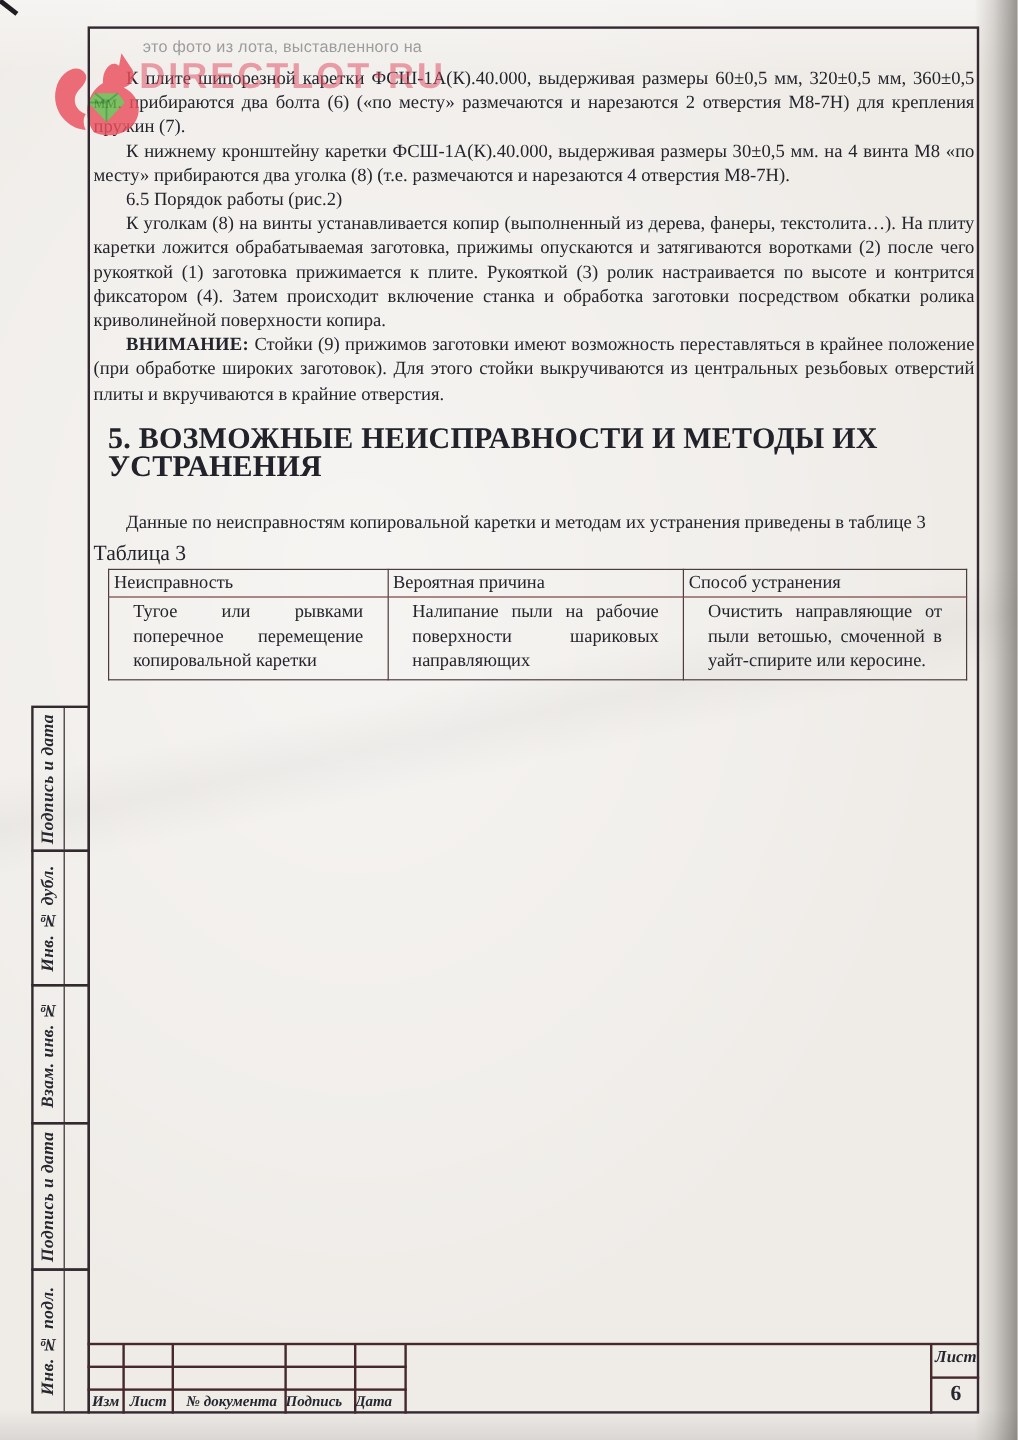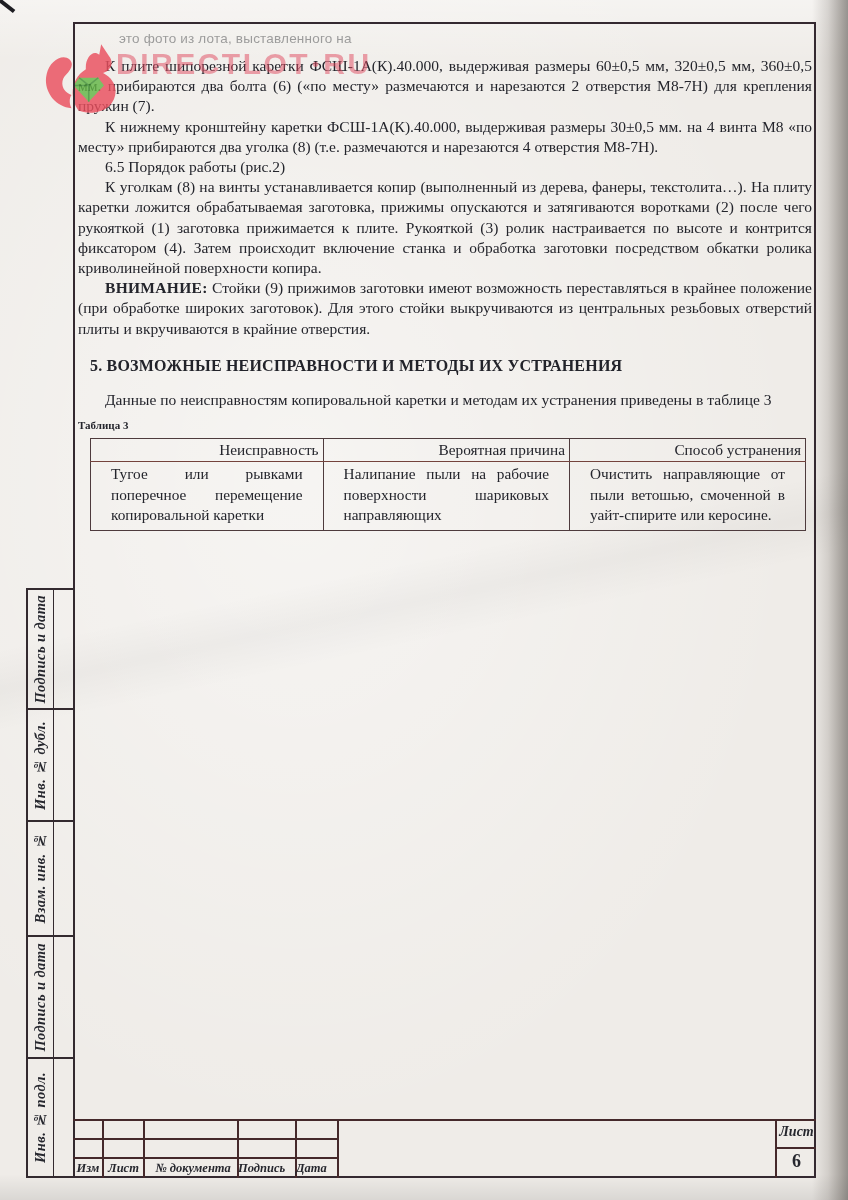--- a/index.html
+++ b/index.html
@@ -19,25 +19,25 @@
   .squirrel{position:absolute;left:40px;top:30px;width:86px;height:86px;opacity:.82;z-index:2;}
   .wm-note{position:absolute;left:119px;top:31px;z-index:5;font-family:"Liberation Sans",sans-serif;font-size:13.5px;color:#9c9c9c;letter-spacing:.2px;}
   .wm-brand{position:absolute;left:116px;top:47px;z-index:5;font-family:"Liberation Sans",sans-serif;font-weight:bold;font-size:30px;line-height:34px;letter-spacing:2.5px;color:rgba(224,72,94,0.5);}
   .wm-sep{font-size:19px;margin:0 2px;vertical-align:4px;}
   
   .frame{position:absolute;left:73px;top:22px;width:743px;height:1156px;border:2.4px solid #342930;box-sizing:border-box;z-index:3;pointer-events:none;}
   
   .content{position:absolute;left:78px;top:56px;width:734px;z-index:1;}
   .content p{margin:0;font-size:15.5px;line-height:20.2px;text-align:justify;text-indent:27px;}
   .content p b{letter-spacing:.3px;}
-  .h5{margin:15px 0 12px 12px;font-size:16px;line-height:24px;font-weight:bold;letter-spacing:.2px;color:#22232a;}
-  .caption{margin:5px 0 3px;font-size:11px;line-height:20px;font-weight:bold;}
+  .h5{margin:15px 0 24px 12px;font-size:25px;line-height:24px;font-weight:bold;letter-spacing:.2px;color:#22232a;}
+  .caption{margin:5px 0 3px;font-size:18px;line-height:20px;}
   table.ft{border-collapse:collapse;width:716px;margin-left:12px;table-layout:fixed;}
   table.ft th,table.ft td{border:1.7px solid #4e3b3d;font-size:15.3px;padding:1px 20px 4px;}
-  table.ft th{font-weight:normal;text-align:right;line-height:19px;padding:1px 4px 2px;border-bottom-color:#74433c;margin-left:20px;}
+  table.ft th{font-weight:normal;text-align:left;line-height:19px;padding:1px 4px 2px;border-bottom-color:#74433c;margin-left:20px;}
   table.ft td{vertical-align:top;text-align:justify;line-height:20.5px;padding-top:2px;}
   table.ft th:nth-child(1){width:32.5%}
   table.ft th:nth-child(2){width:34.5%}
   table.ft th:nth-child(3){width:33%}
   
   .side-cell{position:absolute;left:26px;width:49px;border:2px solid #332a2f;box-sizing:border-box;display:flex;z-index:3;}
   .side-strip{width:25px;display:flex;align-items:center;justify-content:center;border-right:1.6px solid #332a2f;}
   .side-empty{flex:1;}
   .vlabel{writing-mode:vertical-rl;transform:rotate(180deg);white-space:nowrap;font-style:italic;font-weight:600;font-size:14.5px;letter-spacing:.4px;color:#26272e;}
   

